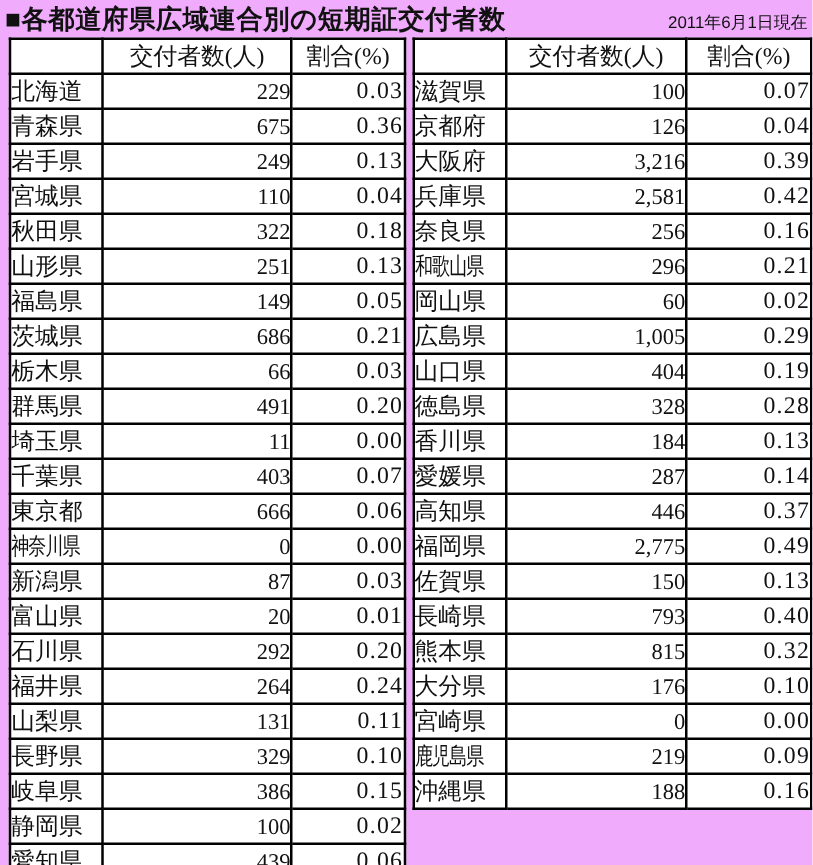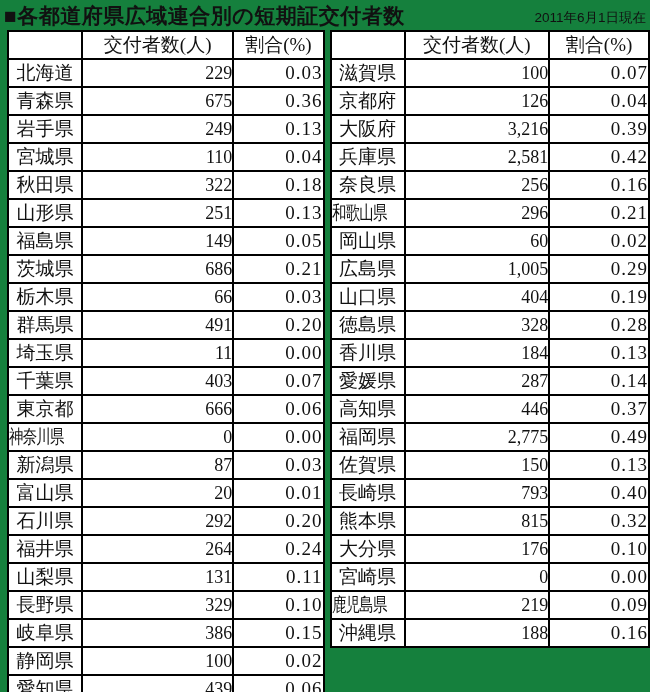--- a/index.html
+++ b/index.html
@@ -4,21 +4,21 @@
 <style>
   html, body {
     margin: 0;
     padding: 0;
     background: #ffffff;
   }
   .page {
     position: relative;
     width: 650px;
     height: 692px;
-    background: #15803d;
+    background: #f0abfc;
     overflow: hidden;
     font-family: "Liberation Serif", "DejaVu Serif", serif;
     color: #111111;
   }
   .title-bar {
     display: flex;
     justify-content: space-between;
     align-items: flex-end;
     padding: 3px 4px 1px 4px;
     height: 28px;
@@ -69,21 +69,21 @@
   table.right-t col.c-count { width: 146px; }
   table.right-t col.c-ratio { width: 101px; }
 
   th.hdr {
     font-size: 19px;
     text-align: center;
     letter-spacing: 0px;
   }
   td.cell-name {
     font-size: 19px;
-    text-align: center;
+    text-align: left;
     padding-left: 1px;
   }
   td.cell-name .nm {
     display: inline-block;
     transform-origin: 0 50%;
   }
   td.cell-name .nm.condensed {
     transform: scaleX(0.76);
     letter-spacing: -1px;
   }

